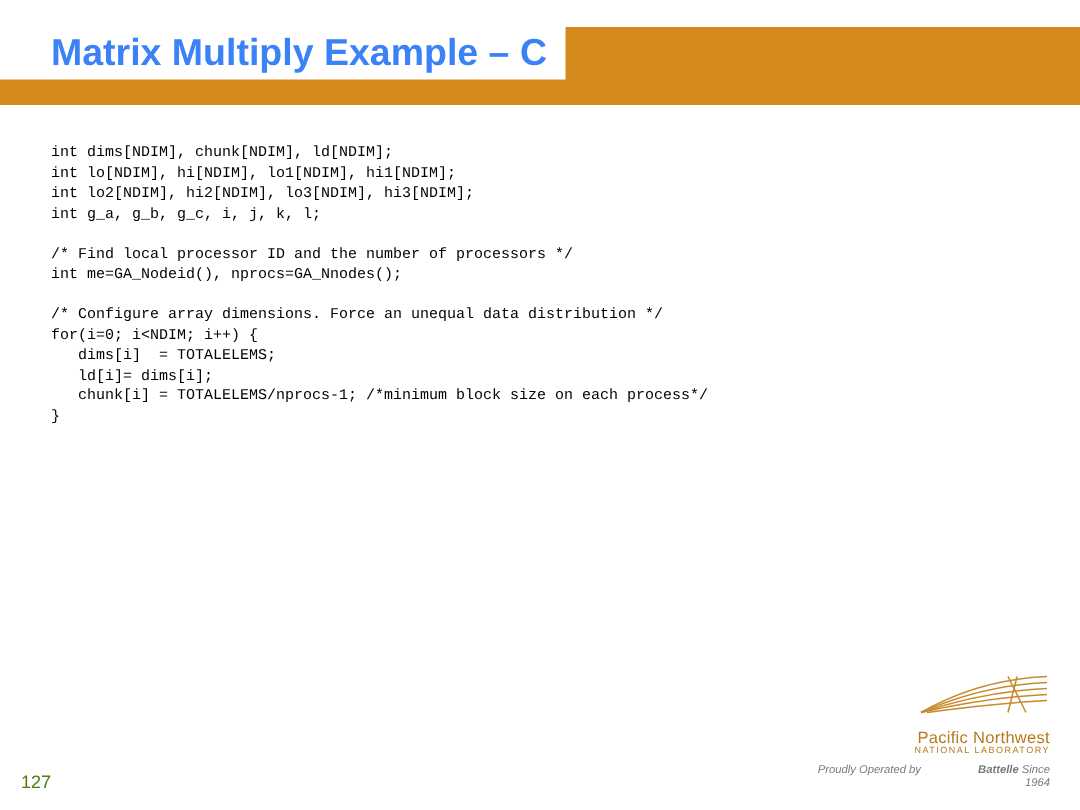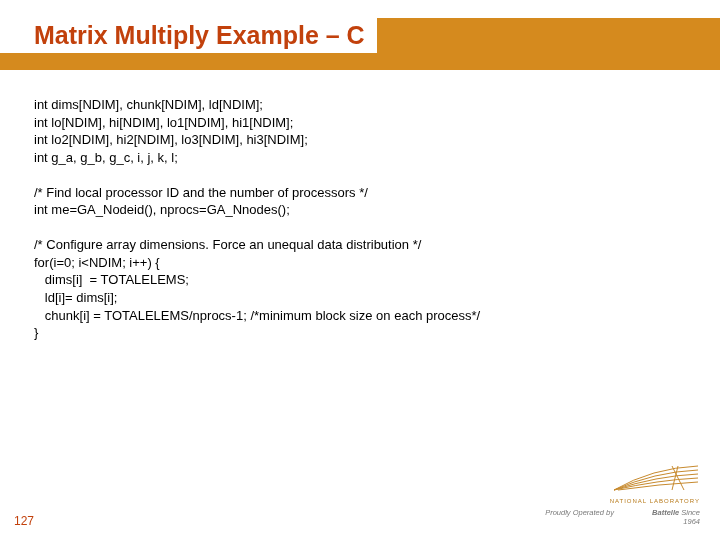--- a/index.html
+++ b/index.html
@@ -10,30 +10,30 @@
     background: #d58a1e;
   }
   .titlebar-inner {
     position: absolute; left: 0; top: 0; width: 720px; height: 52px;
     display: flex; align-items: center;
   }
   .title-text-wrap {
     background: #fff; padding: 3px 12px 3px 34px; margin-top: -18px;
   }
   .title-text {
-    font-size: 25px; font-weight: 700; color: #c2410c;
+    font-size: 25px; font-weight: 700; color: #3b82f6;
   }
   .content {
     position: absolute; left: 34px; top: 96px; width: 652px;
-    font-family: Liberation Sans, sans-serif;
-    font-size: 13px; line-height: 1.35; color: #000; white-space: pre;
+    font-family: Liberation Mono, monospace;
+    font-size: 10px; line-height: 1.35; color: #000; white-space: pre;
   }
   .page-num {
     position: absolute; left: 14px; bottom: 12px;
-    font-size: 12px; color: #c2410c;
+    font-size: 12px; color: #4d7c0f;
   }
   .footer-logo {
     position: absolute; right: 20px; bottom: 14px; width: 170px;
     text-align: right;
   }
   .logo-svg { display: inline-block; }
   .logo-label {
     font-size: 11px; color: #b77a1a; letter-spacing: 0.2px;
     font-weight: 400; margin-top: 2px;
   }
@@ -80,19 +80,20 @@
       <g stroke="#c78a2e" stroke-width="1" fill="none">
         <path d="M2 26 Q 40 4 86 2"></path>
         <path d="M2 26 Q 42 8 86 6"></path>
         <path d="M2 26 Q 44 12 86 10"></path>
         <path d="M2 26 Q 46 16 86 14"></path>
         <path d="M6 26 Q 48 20 86 18"></path>
         <path d="M60 2 L 72 26"></path>
         <path d="M66 2 L 60 26"></path>
       </g>
     </svg>
+    <div class="logo-label">Pacific Northwest</div>
     <div class="logo-sub">NATIONAL LABORATORY</div>
     <div class="tagline">
       <span>Proudly Operated by </span><b>Battelle</b><span> Since 1964</span>
     </div>
   </div>
 
 </div>
 
 </body></html>

